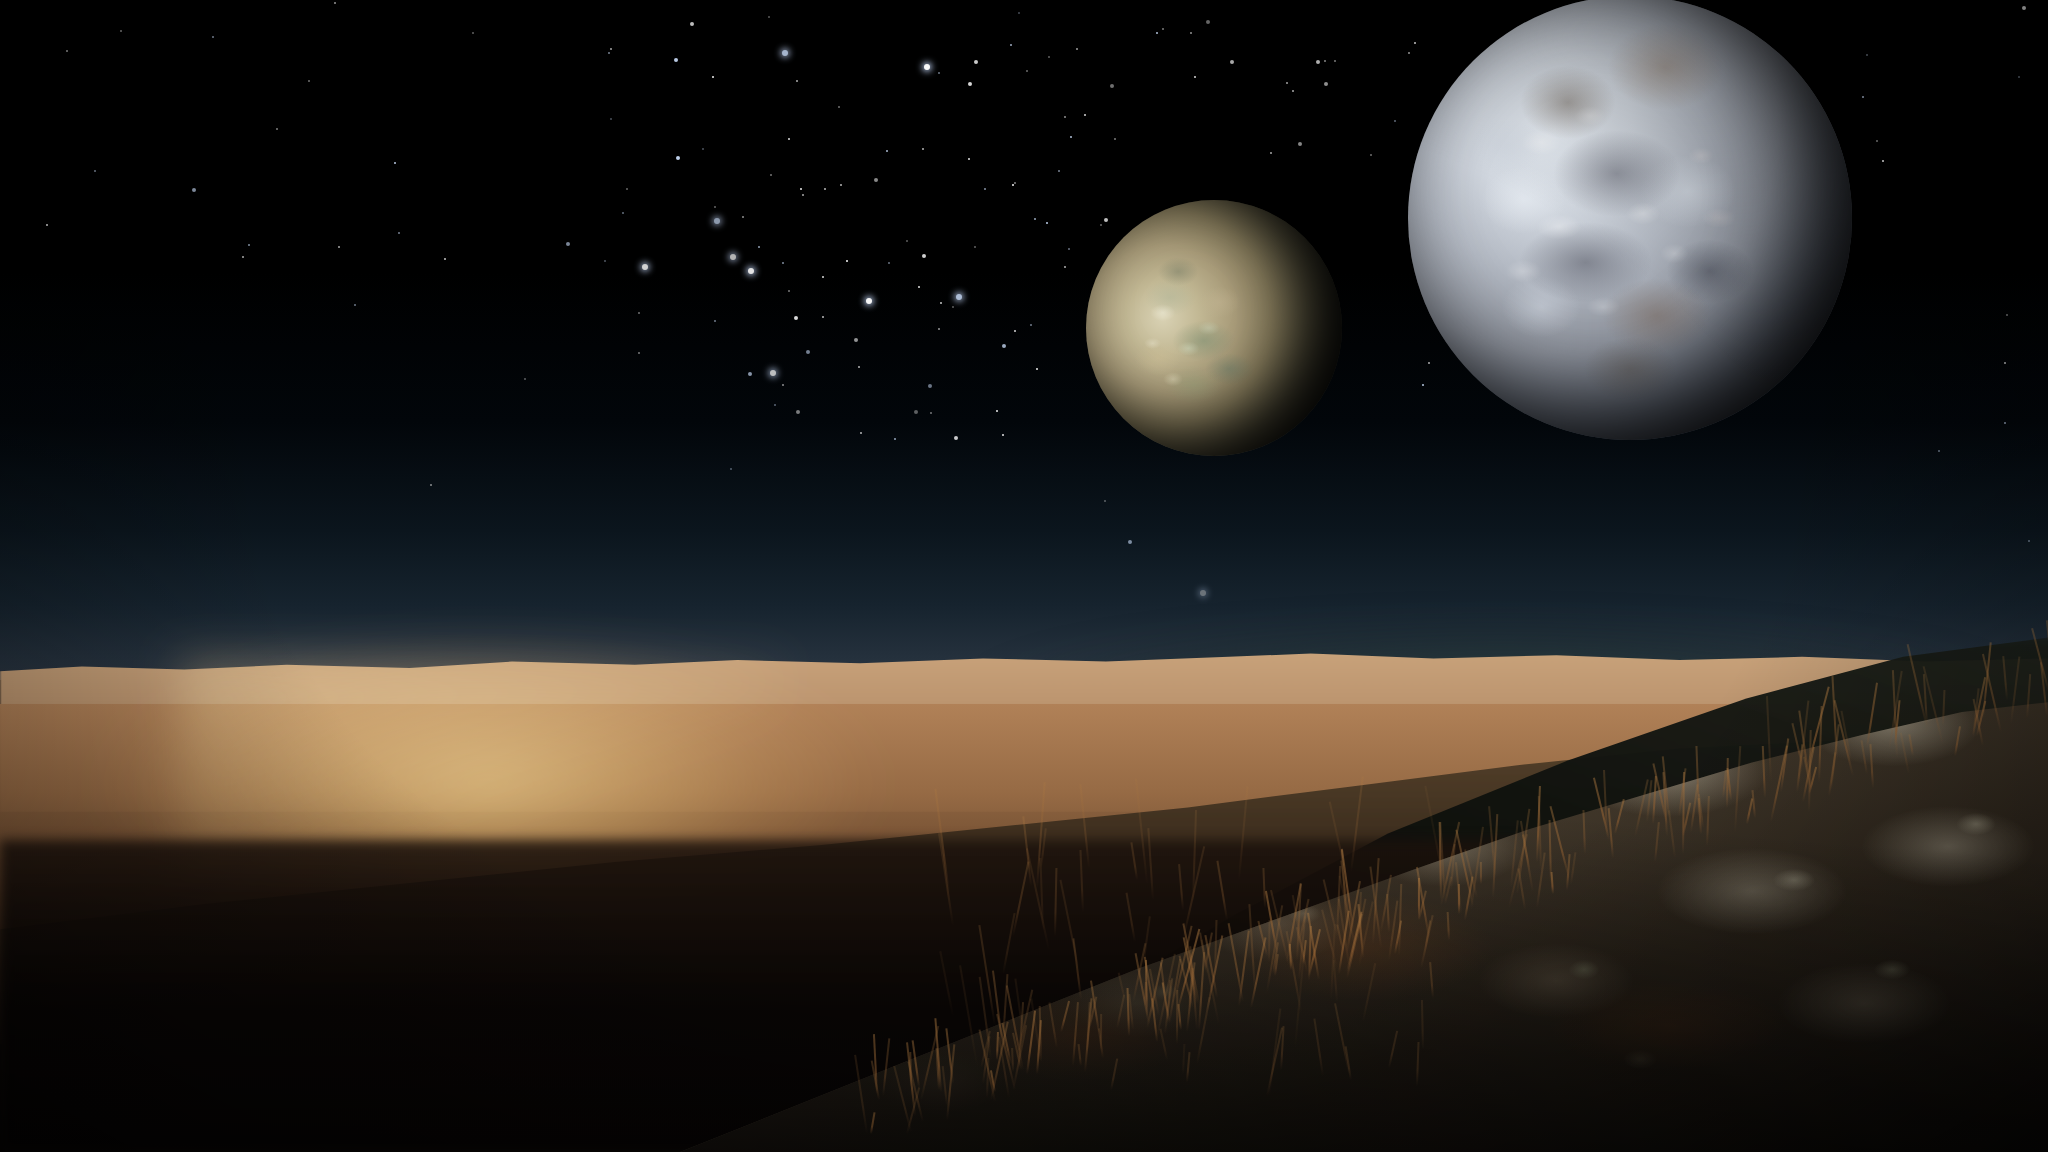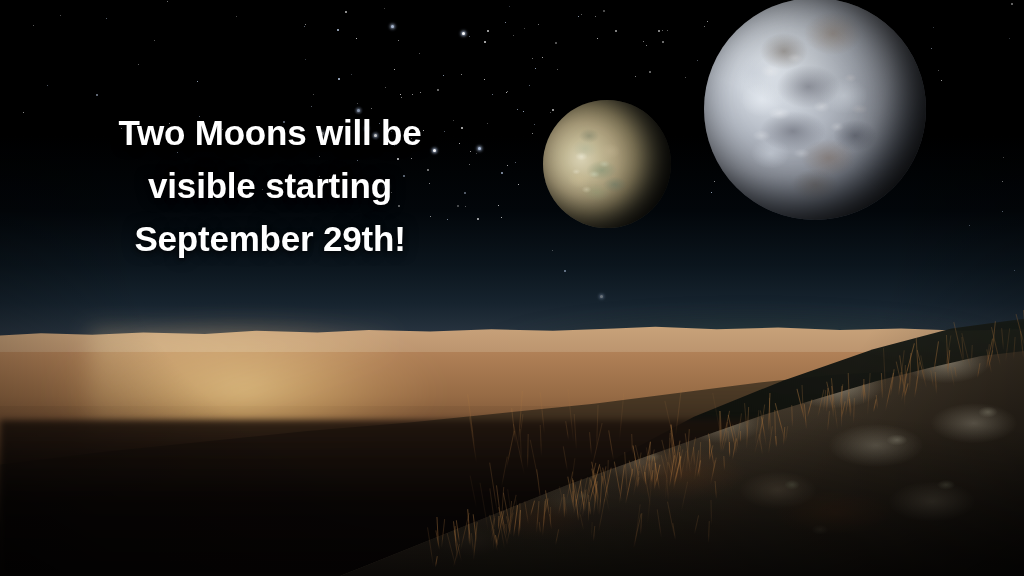--- a/index.html
+++ b/index.html
@@ -787,15 +787,14 @@
         <div class="blade" style="left: 707.9px; top: 521.4px; height: 21.7px; transform: rotate(2deg); opacity: 0.32;"></div>
         <div class="blade" style="left: 566.8px; top: 446.1px; height: 25.2px; transform: rotate(-9.7deg); opacity: 0.27;"></div>
         <div class="blade" style="left: 715.8px; top: 480.8px; height: 18.2px; transform: rotate(-4.5deg); opacity: 0.39;"></div>
         <div class="blade" style="left: 475.7px; top: 474.7px; height: 33.1px; transform: rotate(-11.1deg); opacity: 0.12;"></div>
         <div class="blade" style="left: 544.3px; top: 392.2px; height: 41.9px; transform: rotate(-5.9deg); opacity: 0.31;"></div>
       </div>
   </div>
 
   <div class="vignette"></div>
 
-  <div id="headline">Two Moons will be visible starting September 29th!</div>
 
 </div>
 
 </body></html>

